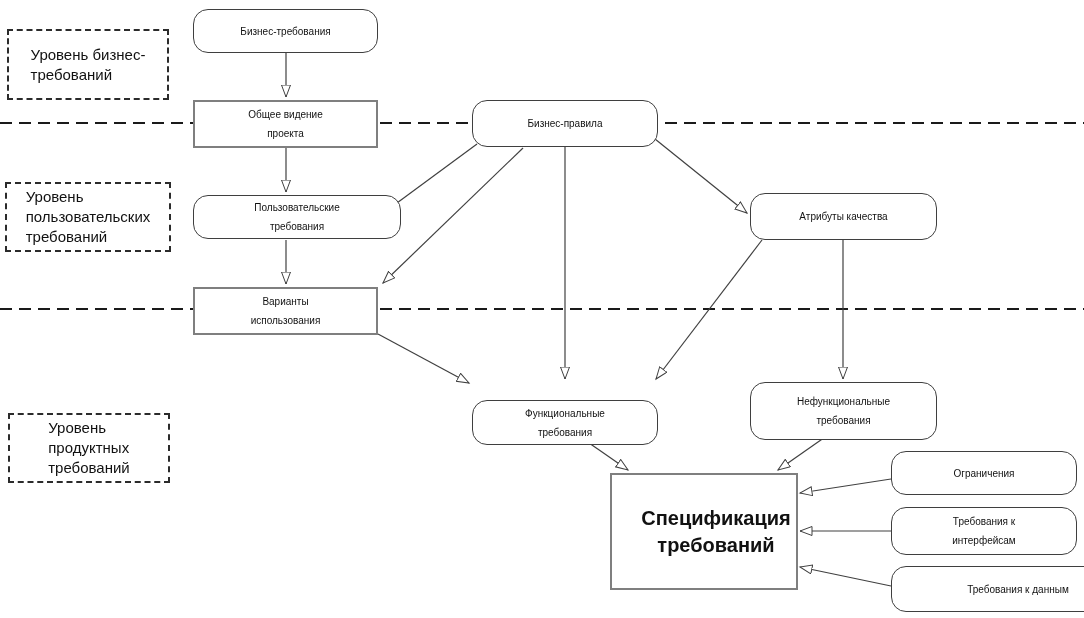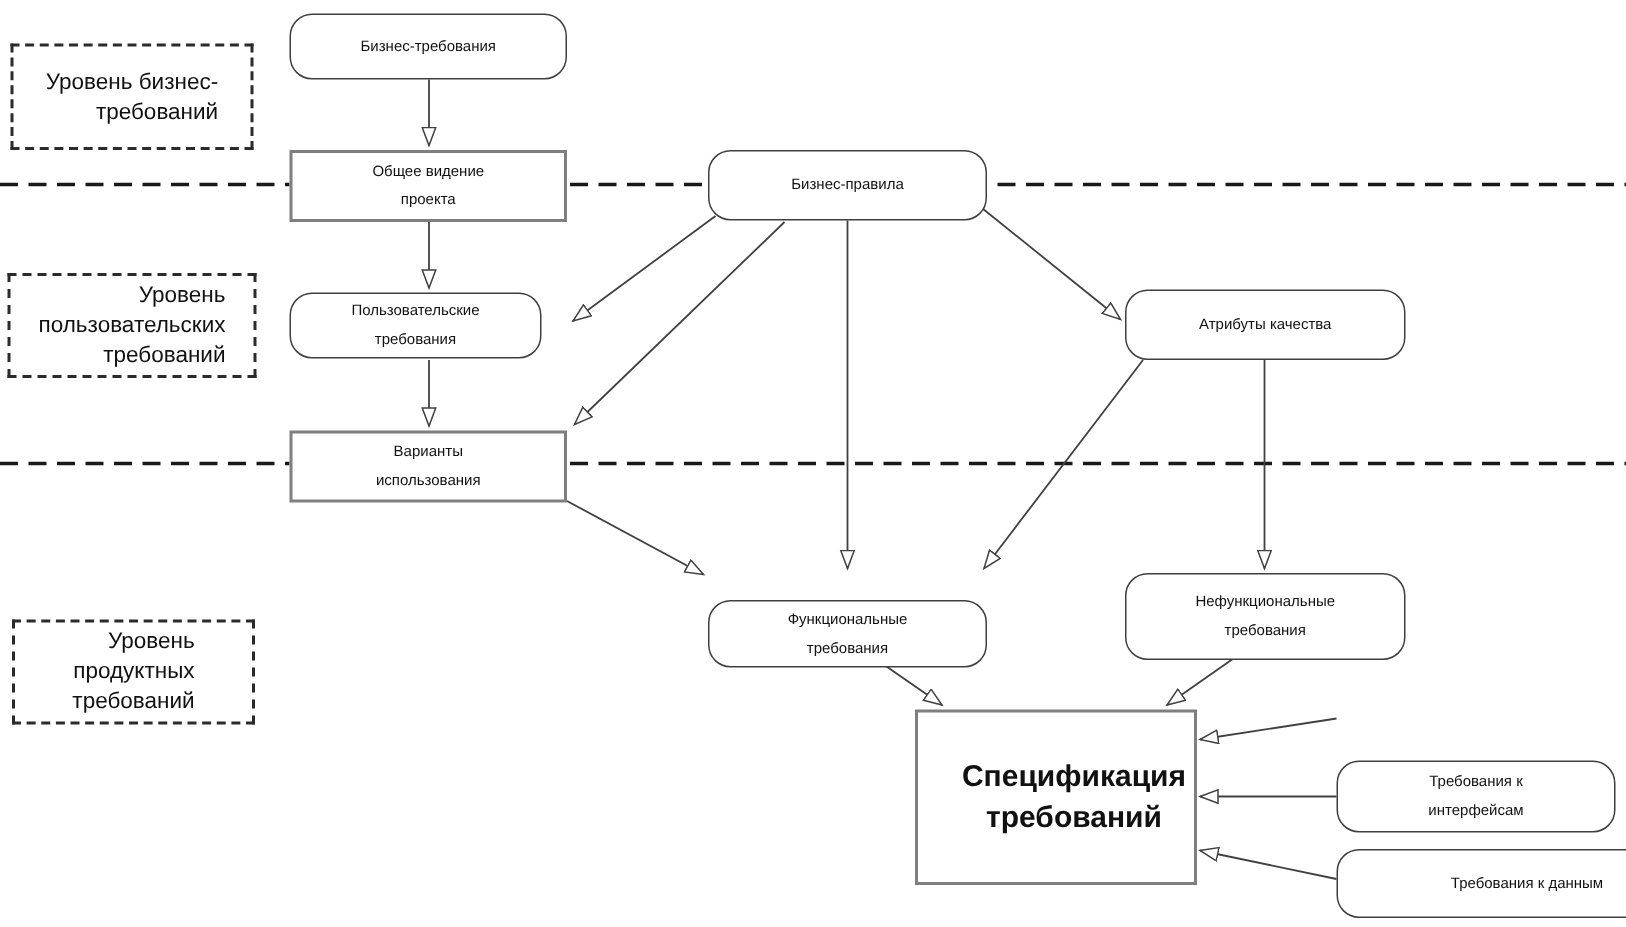--- a/index.html
+++ b/index.html
@@ -50,31 +50,31 @@
     padding-left: 28px;
   }
   .level {
     position: absolute;
     z-index: 2;
     box-sizing: border-box;
     border: 2px dashed #2b2b2b;
     display: flex;
     align-items: center;
     justify-content: center;
-    text-align: right;
+    text-align: left;
     white-space: pre-line;
     font-size: 15px;
     line-height: 20px;
     color: #111111;
   }
   
   .n-business-req   { left:193px; top:9px;   width:185px; height:44px; }
   .n-vision         { left:193px; top:100px; width:185px; height:48px; }
   .n-business-rules { left:472px; top:100px; width:186px; height:47px; }
-  .n-user-req       { left:193px; top:195px; width:168px; height:44px; }
+  .n-user-req       { left:193px; top:195px; width:208px; height:44px; }
   .n-quality-attrs  { left:750px; top:193px; width:187px; height:47px; }
   .n-use-cases      { left:193px; top:287px; width:185px; height:48px; }
   .n-func-req       { left:472px; top:400px; width:186px; height:45px; }
   .n-nonfunc-req    { left:750px; top:382px; width:187px; height:58px; }
   .n-spec           { left:610px; top:473px; width:188px; height:117px; }
   .n-constraints    { left:891px; top:451px; width:186px; height:44px; }
   .n-interface-req  { left:891px; top:507px; width:186px; height:48px; }
   .n-data-req       { left:891px; top:566px; width:214px; height:46px;padding-left:44px; }
   .l-business { left:7px; top:29px;  width:162px; height:71px; }
   .l-user     { left:5px; top:182px; width:166px; height:70px; }
@@ -131,17 +131,18 @@
 требования</div>
   <div class="node rounded n-quality-attrs">Атрибуты качества</div>
   <div class="node rect n-use-cases">Варианты
 использования</div>
   <div class="node rounded n-func-req">Функциональные
 требования</div>
   <div class="node rounded n-nonfunc-req">Нефункциональные
 требования</div>
   <div class="node rect spec n-spec">Спецификация
 требований</div>
+  <div class="node rounded n-constraints">Ограничения</div>
   <div class="node rounded n-interface-req">Требования к
 интерфейсам</div>
   <div class="node rounded n-data-req">Требования к данным</div>
 
 </div>
 
 </body></html>

